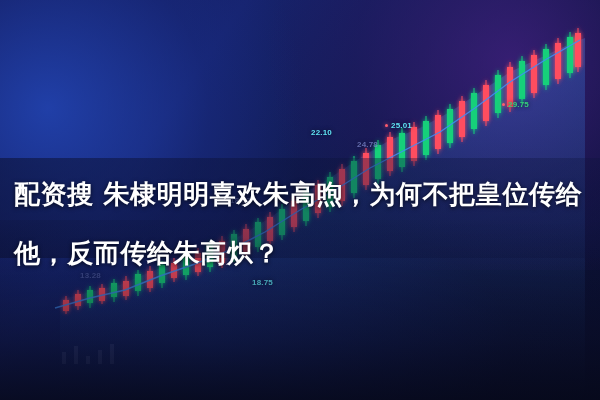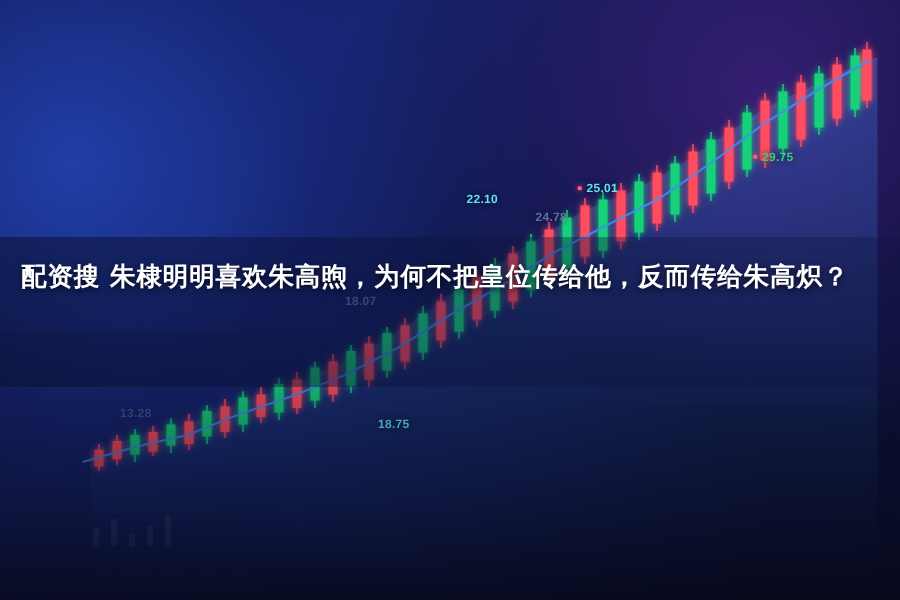--- a/index.html
+++ b/index.html
@@ -91,23 +91,23 @@
     width: 600px;
     height: 100px;
     background: linear-gradient(to right, rgba(10,14,46,0.55) 0%, rgba(12,18,58,0.42) 45%, rgba(12,18,58,0.30) 100%);
   }
   .headline {
     position: absolute;
     left: 14px;
     top: 165px;
     width: 576px;
     color: #ffffff;
-    font-size: 17px;
+    font-size: 26px;
     font-weight: bold;
-    line-height: 41px;
+    line-height: 59px;
     letter-spacing: 0.6px;
     text-shadow: 0 1px 4px rgba(0,0,0,0.75);
     font-family: "DejaVu Sans", "Liberation Sans", sans-serif;
   }
   .brand {
     color: #ffffff;
   }
 </style>
 </head>
 <body>

